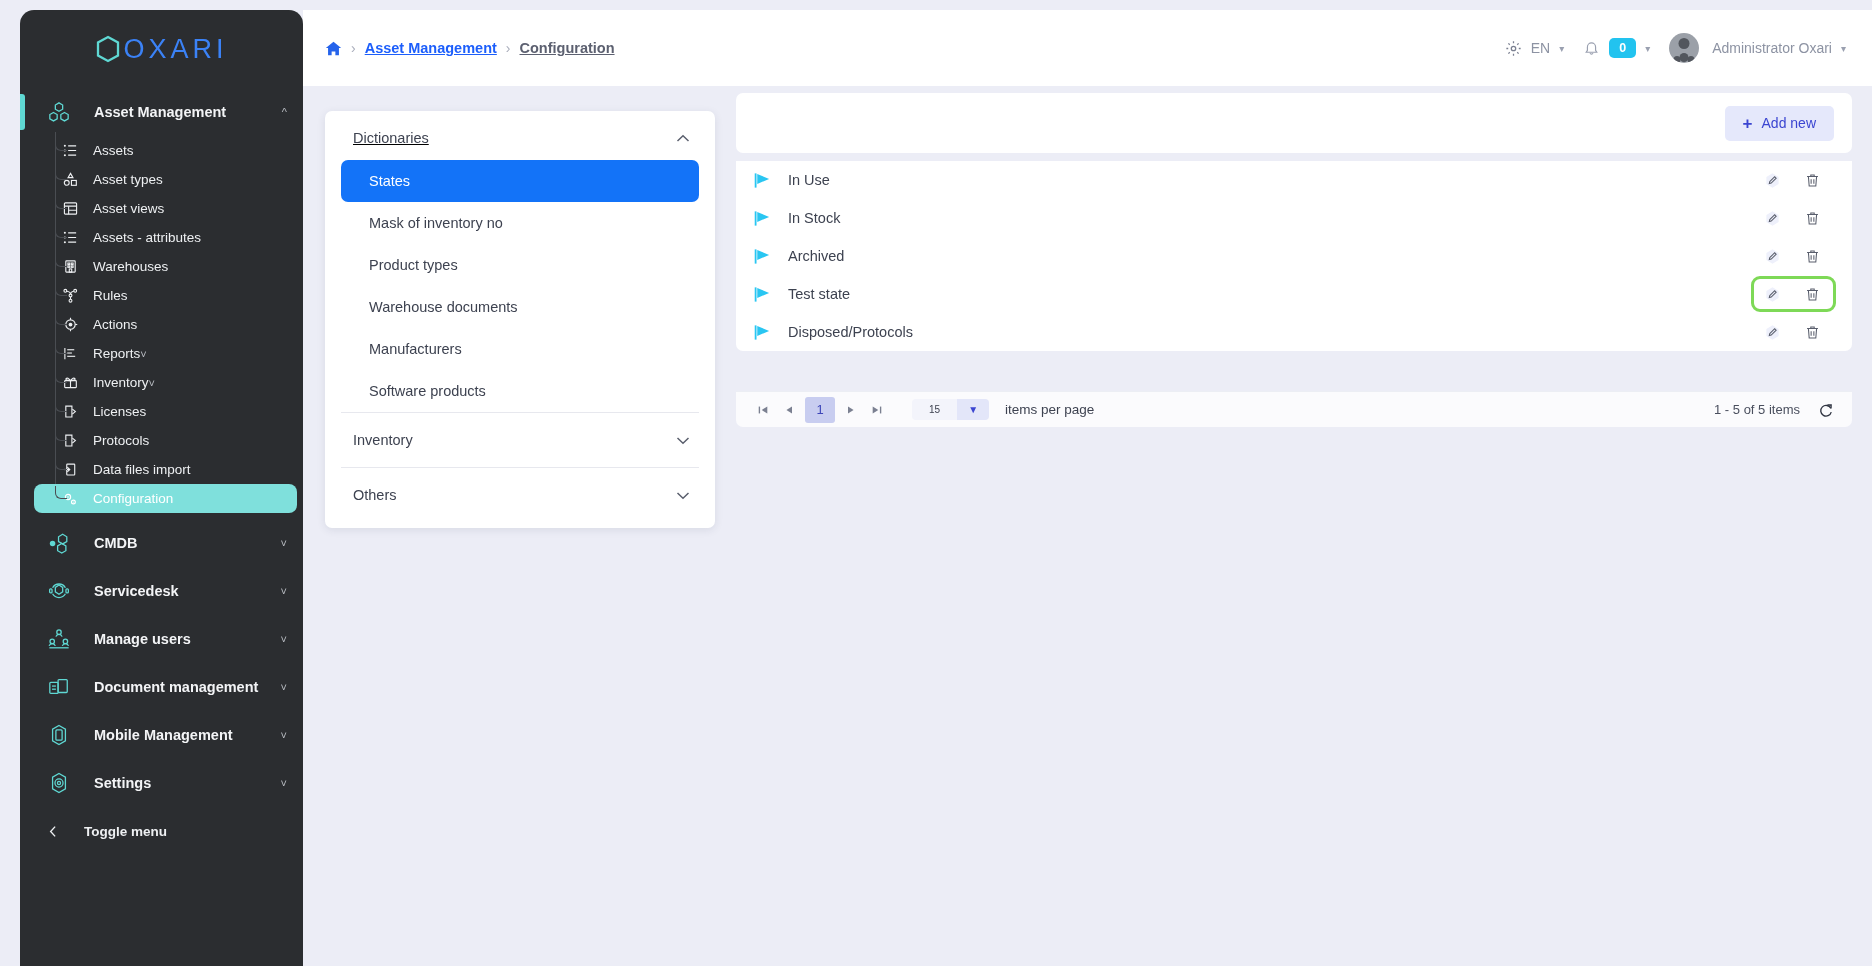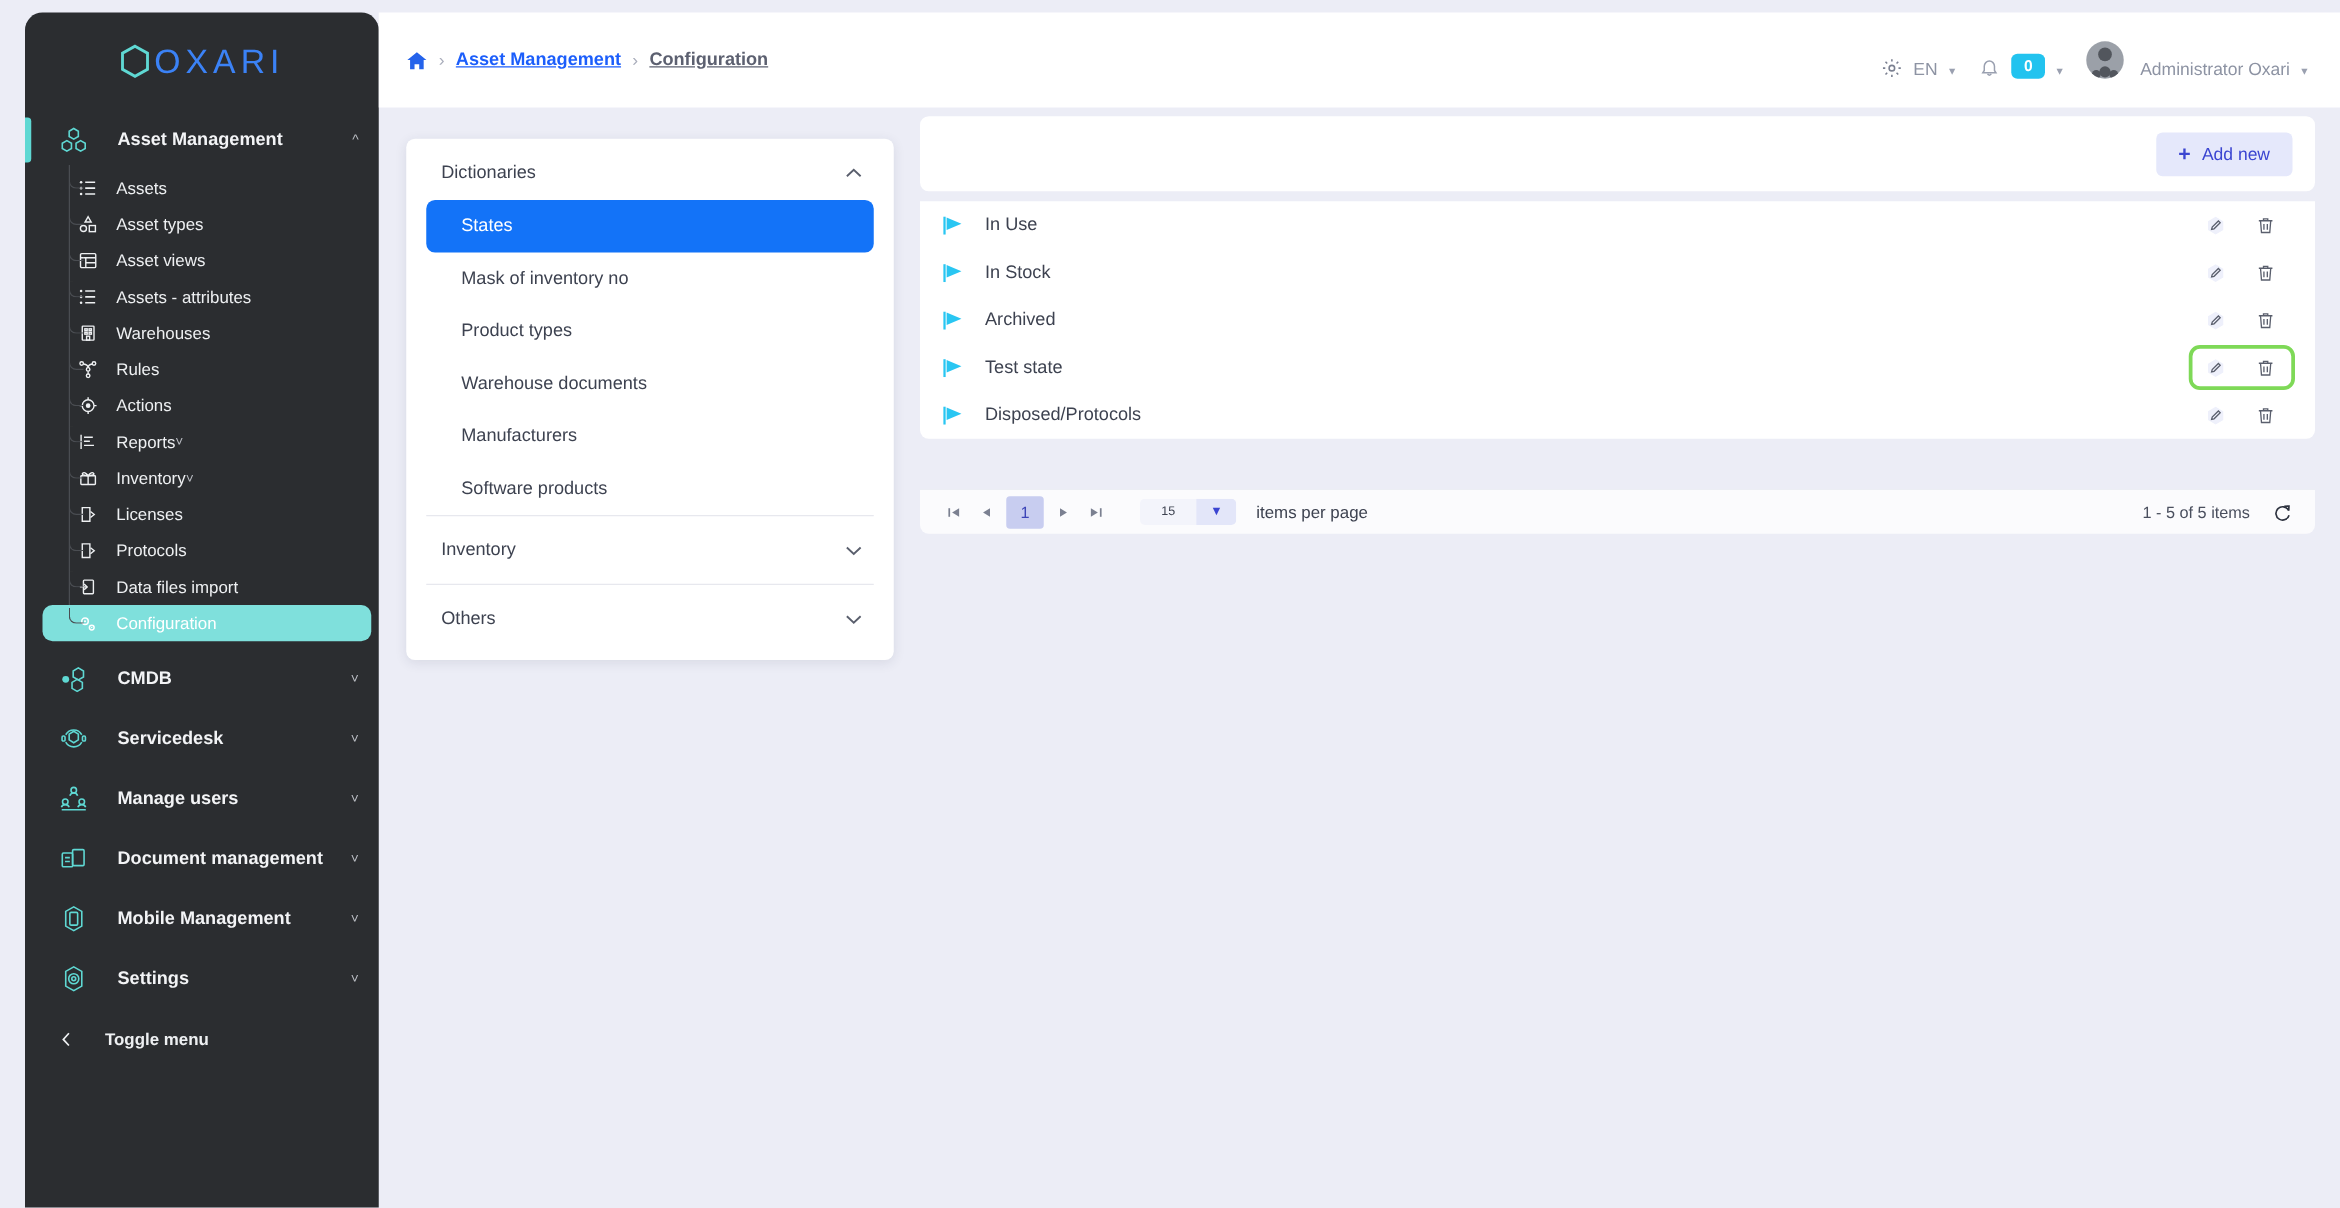--- a/index.html
+++ b/index.html
@@ -79,21 +79,21 @@
   .bc-link {
     color: #1c5efb; font-size: 14.5px; font-weight: bold;
     text-decoration: underline; cursor: pointer;
   }
   .bc-cur {
     color: #5c6070; font-size: 14.5px; font-weight: bold;
     text-decoration: underline; cursor: pointer;
   }
   #header-right {
     margin-left: auto; margin-right: 26px;
-    display: flex; align-items: flex-end; gap: 9px;
+    display: flex; align-items: center; gap: 9px;
   }
   .hr-text { color: #8d93a3; font-size: 14px; }
   .hr-caret { color: #9aa0b0; font-size: 10px; }
   .badge {
     background: #22c3ef; color: #ffffff; font-size: 12.5px; font-weight: bold;
     border-radius: 5px; padding: 3px 10px; min-width: 26px; text-align: center;
   }
   .avatar {
     width: 30px; height: 30px; border-radius: 50%;
     background: #9ba0a8; overflow: hidden; position: relative;
@@ -106,21 +106,21 @@
 
   
   #dict-card {
     position: absolute; left: 325px; top: 111px; width: 390px;
     background: #ffffff; border-radius: 7px;
     box-shadow: 0 2px 9px rgba(40,45,80,.10);
     padding-bottom: 6px;
   }
   .dict-head {
     display: flex; align-items: center; justify-content: space-between;
-    padding: 19px 25px 14px 28px; cursor: pointer;
+    padding: 19px 25px 14px 28px; cursor: pointer; text-decoration: underline;
   }
   .dict-head .dh-label { color: #3d4250; font-size: 14.5px; }
   .dh-caret { color: #5a5f6d; font-size: 13px; }
   .dict-item {
     margin: 0 16px; padding: 13px 0 13px 28px;
     color: #3d4250; font-size: 14.5px; border-radius: 7px; cursor: pointer;
   }
   .dict-item.selected { background: #1373f8; color: #ffffff; }
   .dict-sec {
     display: flex; align-items: center; justify-content: space-between;

